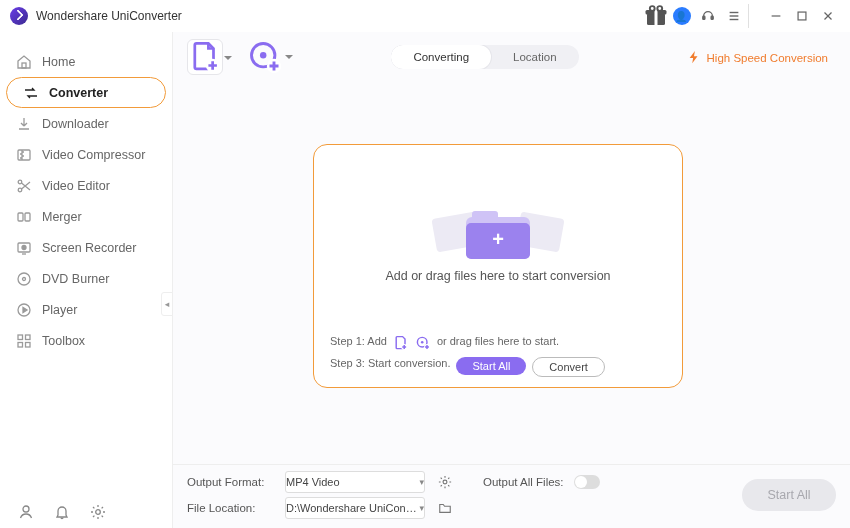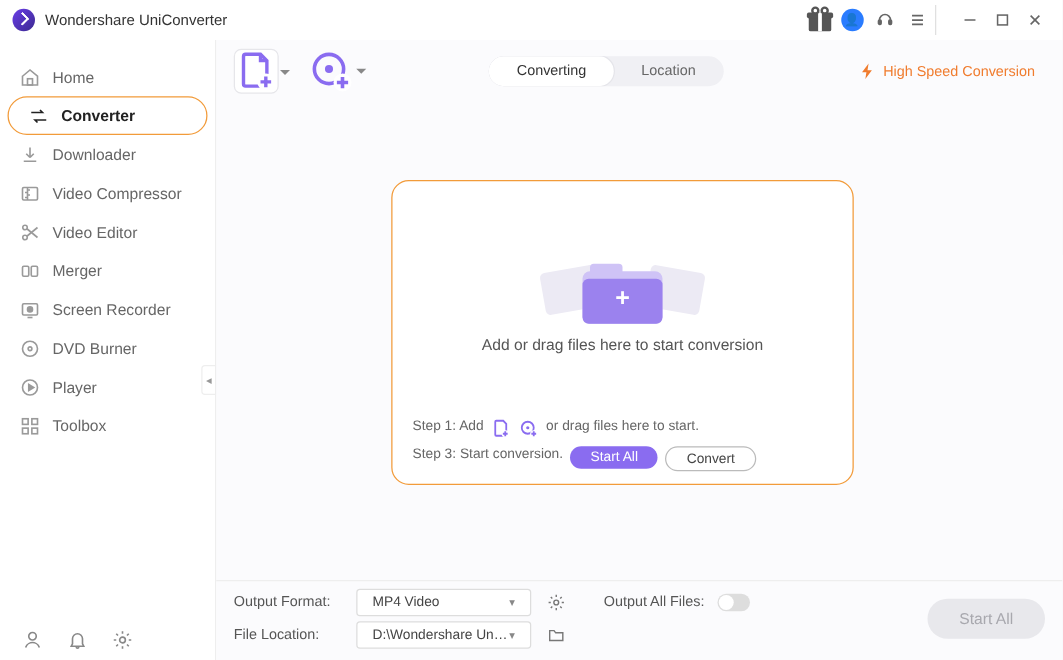--- a/index.html
+++ b/index.html
@@ -58,21 +58,21 @@
 .steprow{display:flex;align-items:flex-start;gap:6px;}
 .steprow .mini{width:16px;height:16px;}
 .pill{border-radius:12px;font-size:11px;padding:3px 16px;cursor:pointer;}
 .pill.primary{background:#8a6cf0;color:#fff;border:none;}
 .pill.secondary{background:#fff;border:1px solid #bbb;color:#444;}
 
 
 .bottombar{height:64px;border-top:1px solid #eee;background:#fbfbfd;padding:6px 14px 0;display:flex;flex-direction:column;gap:4px;position:relative;}
 .brow{display:flex;align-items:center;gap:10px;font-size:11.5px;color:#555;}
 .brow label{width:88px;}
-.brow .sel{width:140px;height:22px;border:1px solid #ddd;border-radius:3px;background:#fff;display:flex;align-items:center;justify-content:space-between;padding:0 12px;font-size:11px;color:#444;cursor:pointer;}
+.brow .sel{width:140px;height:22px;border:1px solid #ddd;border-radius:3px;background:#fff;display:flex;align-items:center;justify-content:space-between;padding:0 0;font-size:11px;color:#444;cursor:pointer;}
 .brow .sel .caret{font-size:9px;color:#888;}
 .iconbtn{width:20px;height:20px;display:flex;align-items:center;justify-content:center;color:#777;cursor:pointer;}
 .iconbtn svg{width:14px;height:14px;}
 .toggle{width:26px;height:14px;border-radius:7px;background:#ddd;position:relative;cursor:pointer;}
 .toggle::after{content:"";position:absolute;left:1px;top:1px;width:12px;height:12px;border-radius:50%;background:#fff;}
 .startall{position:absolute;right:14px;top:14px;width:94px;height:32px;border-radius:16px;background:#e8e8ec;color:#a8a8ae;border:none;font-size:12.5px;cursor:default;}
 
 
 .addfile{position:relative;color:#8a6cf0;}
 .addfile svg{width:100%;height:100%;}

